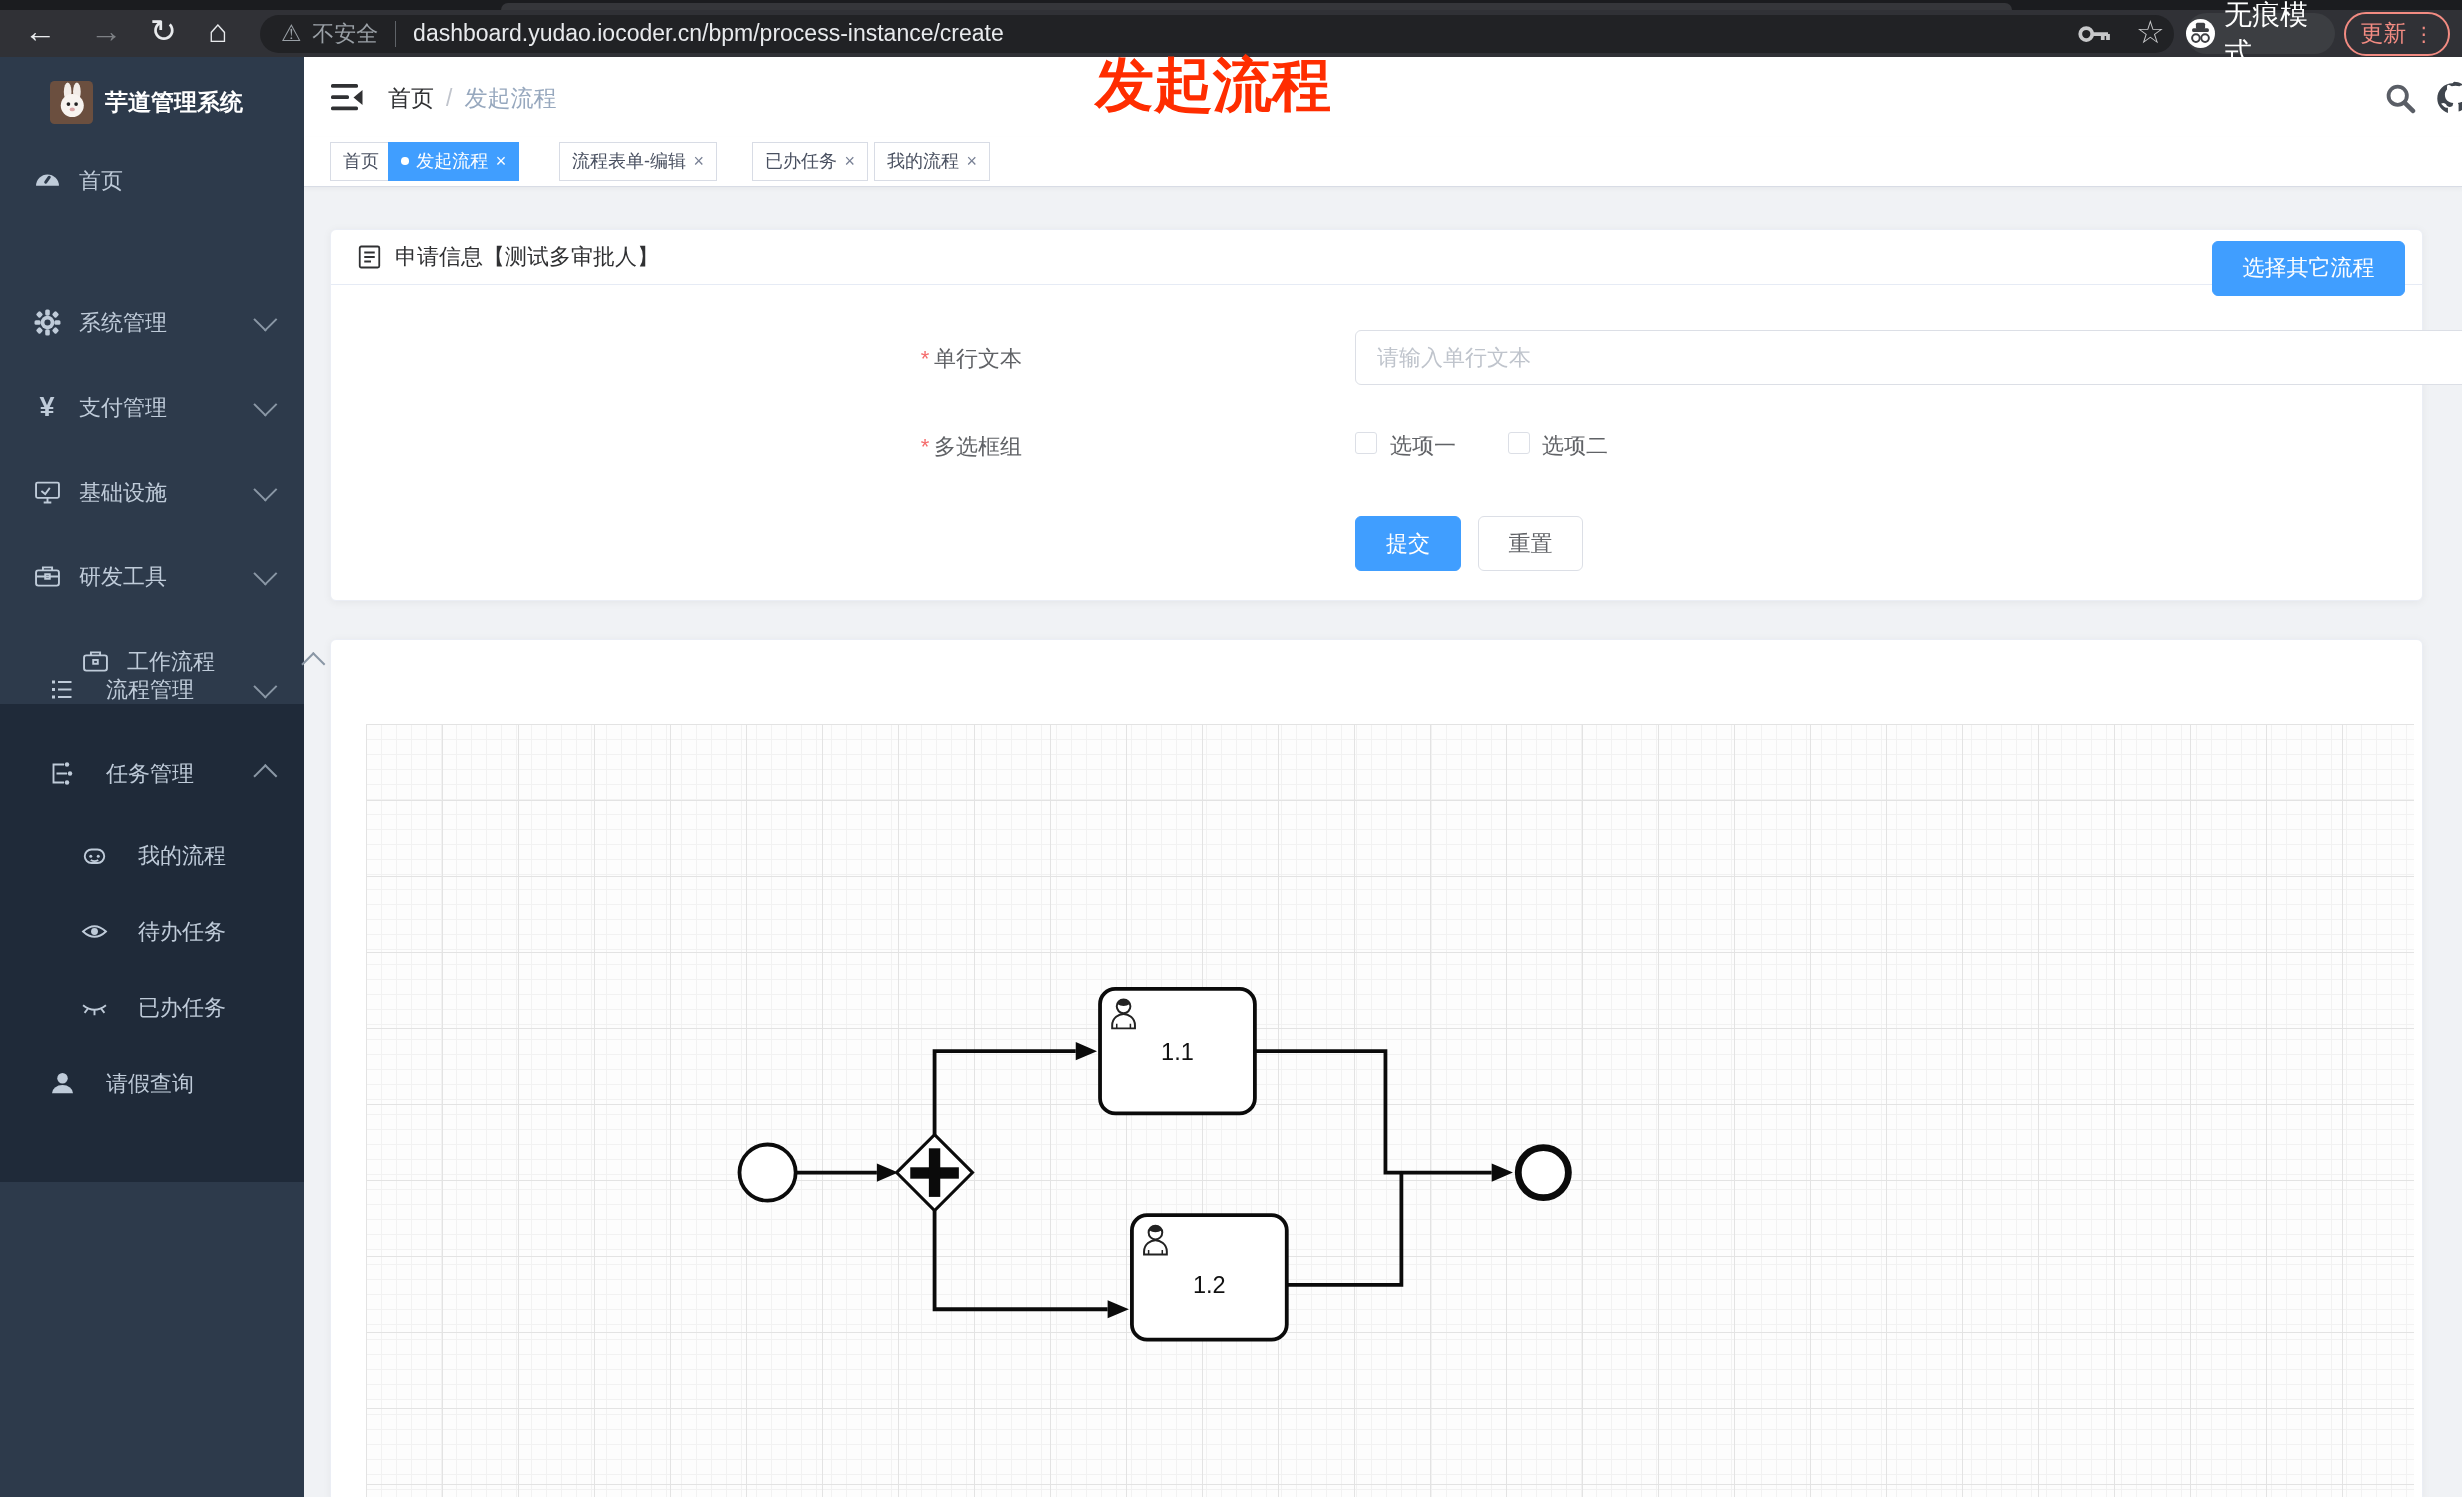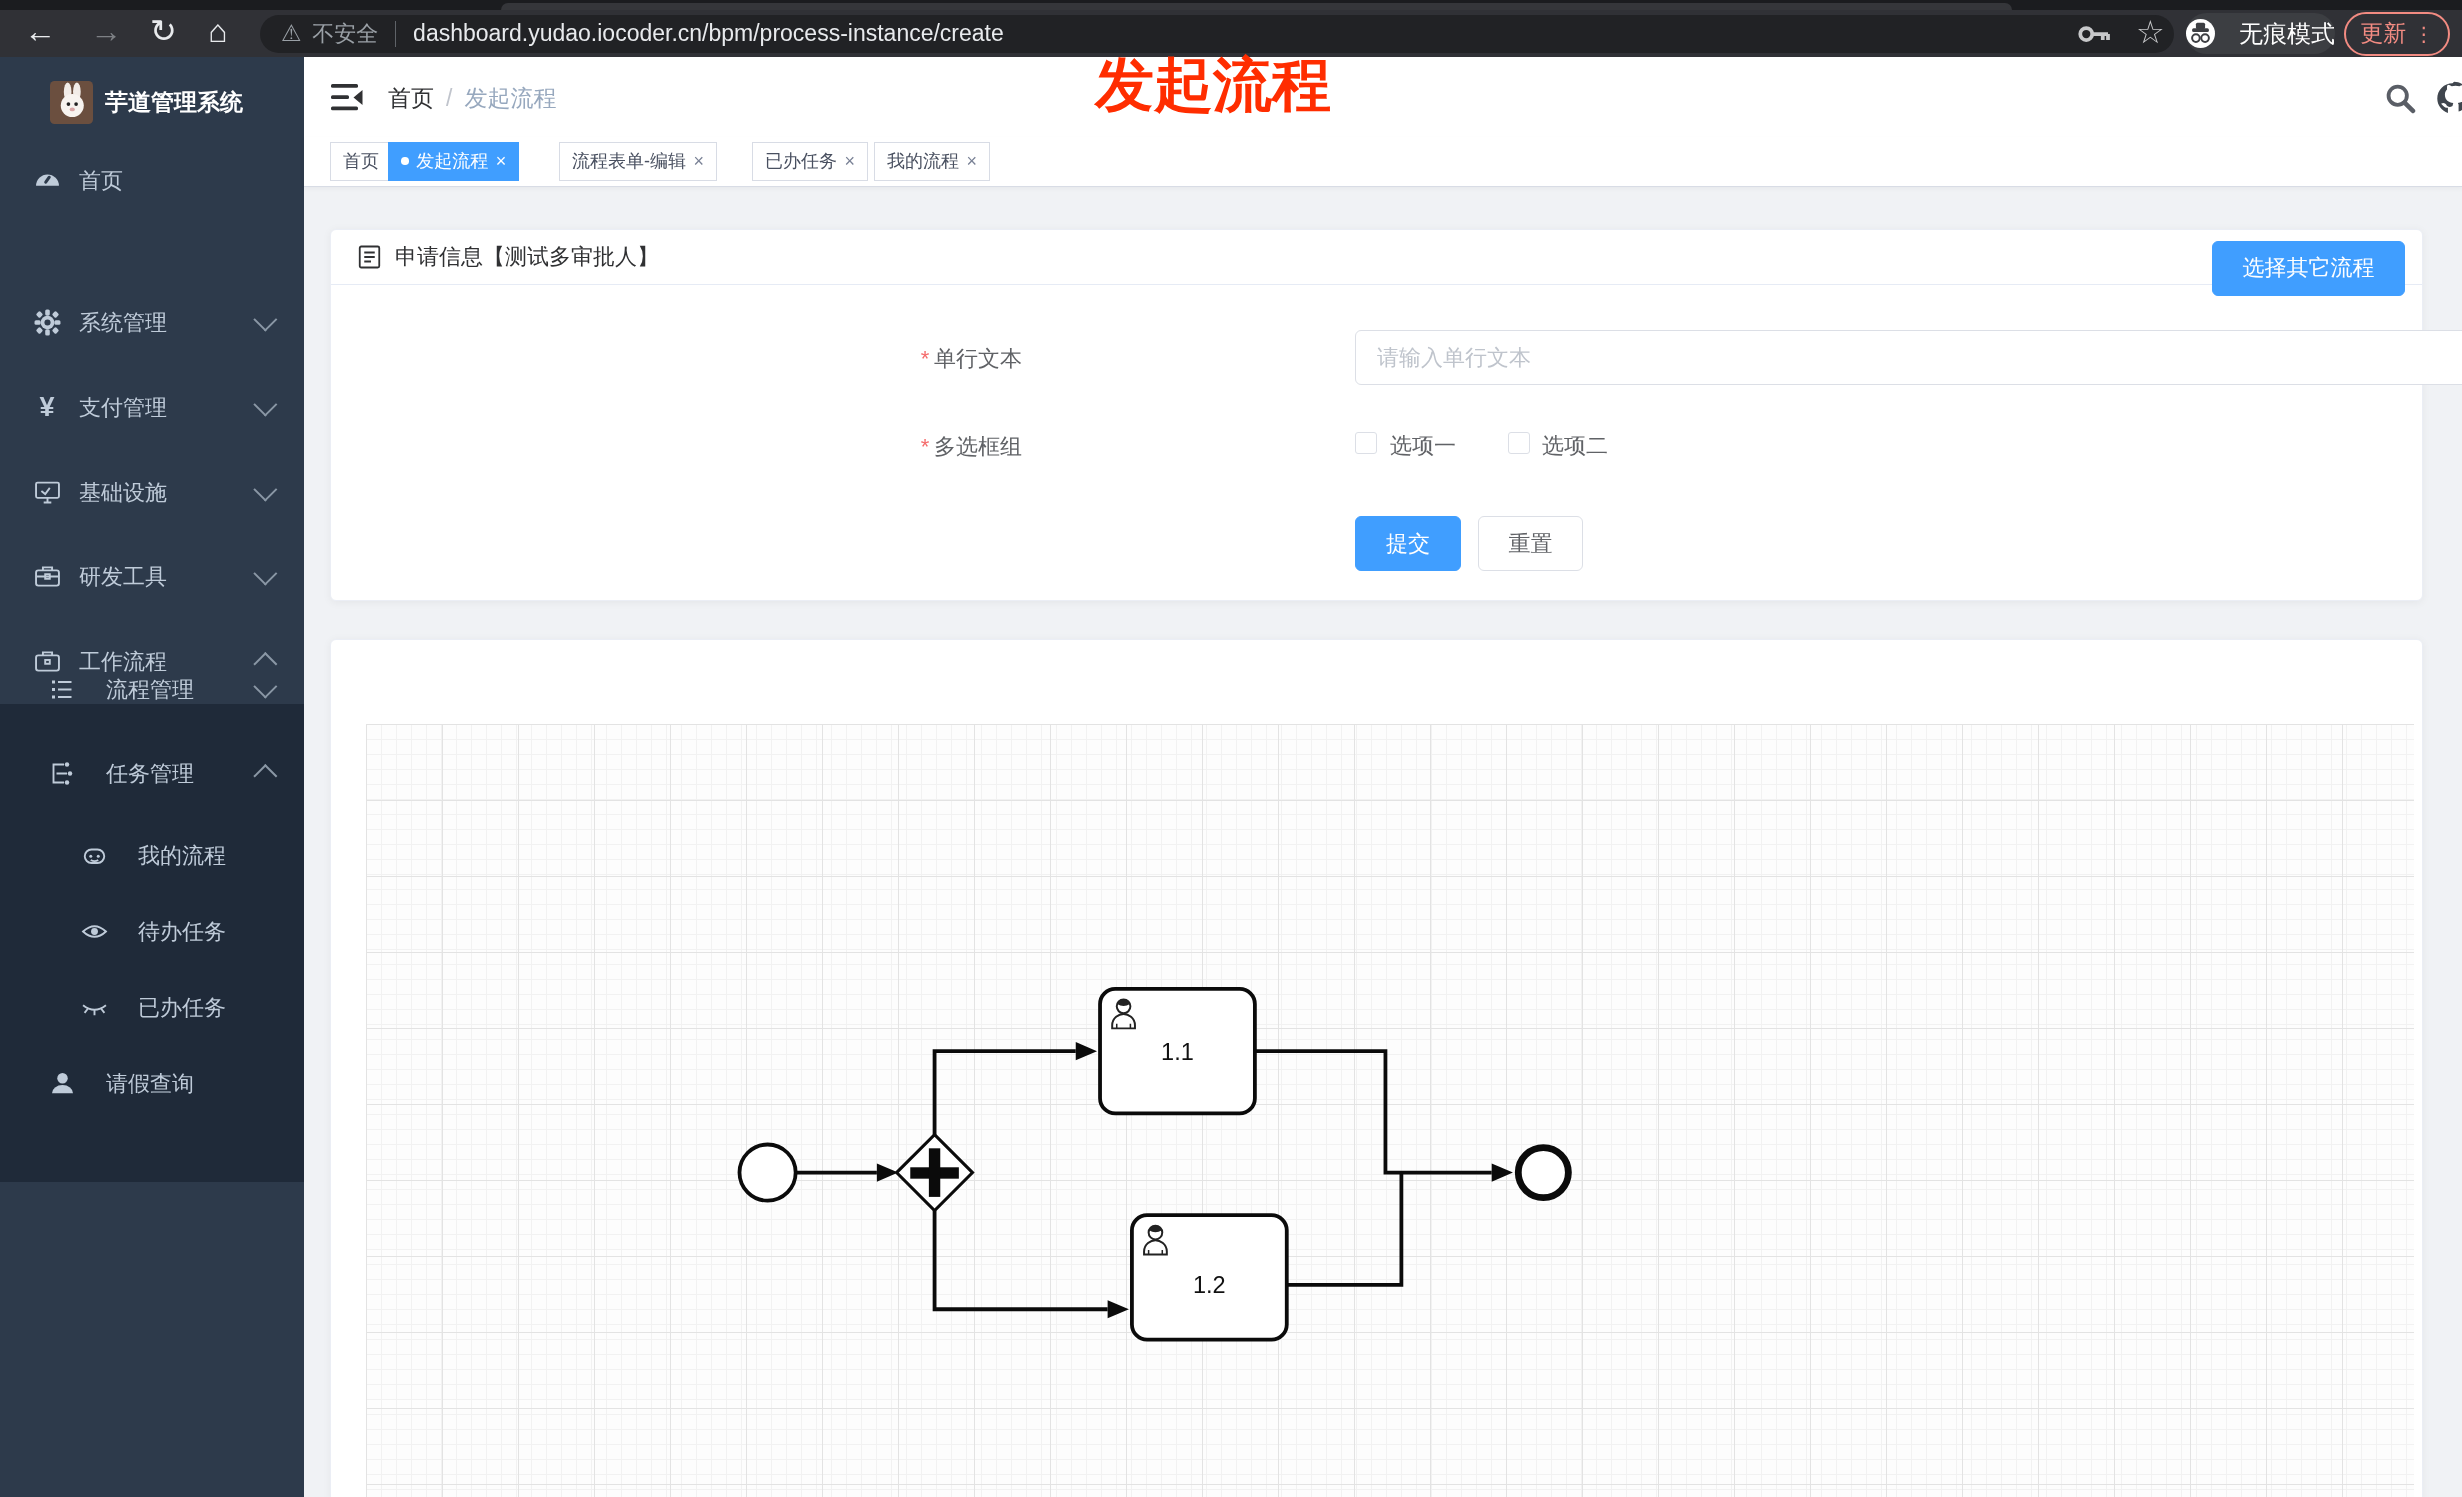--- a/index.html
+++ b/index.html
@@ -14,22 +14,22 @@
   .tabstrip .activetab{position:absolute;left:501px;top:3px;width:1511px;height:6.8px;
     background:#35363a;border-radius:13.7px 13.7px 0 0;}
   .toolbar{left:0;top:10px;width:2462px;height:47px;background:#303136;}
   .navbtn{color:#e8eaed;font-size:32px;line-height:1;}
   .navbtn.disabled{color:#7d8085;}
   .omnibox{position:absolute;left:260px;top:4.6px;width:1914px;height:38px;background:#212225;
     border-radius:19px;display:flex;align-items:center;color:#9aa0a6;font-size:22px;}
   .omni-sep{width:1.5px;height:26px;background:#5f6368;margin:0 16.7px;}
   .url{color:#e8eaed;font-size:23px;white-space:nowrap;}
   .chip-incog{position:absolute;left:2186px;top:3px;width:149px;height:41px;background:#3c3e42;
-    border-radius:20.5px;display:flex;align-items:center;justify-content:space-between;gap:9px;
-    color:#fff;font-size:24px;}
+    border-radius:20.5px;display:flex;align-items:center;justify-content:flex-end;gap:9px;
+    color:#fff;font-size:28px;}
   .incog-circle{width:29px;height:29px;border-radius:50%;background:#fff;position:relative;flex:none;}
   .btn-update{position:absolute;left:2344px;top:1.5px;width:106px;height:44px;border:2.3px solid #f28b82;
     border-radius:23px;display:flex;align-items:center;justify-content:center;gap:7.6px;
     color:#f28b82;font-size:23px;}
 
   
   .sidebar{left:0;top:57px;width:304px;height:1441px;background:#2d3a4b;color:#bfcbd9;}
   .logo-row{position:absolute;left:0;top:15px;width:304px;height:61px;display:flex;align-items:center;font-family:Liberation Mono, monospace;}
   .logo-img{width:43px;height:43px;margin-left:50px;border-radius:4.6px;overflow:hidden;flex:none;}
   .logo-title{color:#fff;font-weight:bold;font-size:23px;margin-left:12px;white-space:nowrap;}
@@ -207,21 +207,21 @@
         <svg width="29" height="29" viewBox="0 0 38 38" class="sicon">
             <rect x="4" y="11" width="30" height="20" rx="3"></rect>
             <path d="M13 11 v-4 h12 v4 M4 19 h30"></path>
             <rect x="16" y="16" width="6" height="6"></rect>
           </svg>
       </span>
       <span class="lbl">研发工具</span>
       <span class="chev down"></span>
     </div>
 
-    <div class="mi" style="top:562px;">
+    <div class="mi" style="top:562px;margin-left:48px;">
       <span class="ico">
         <svg width="29" height="29" viewBox="0 0 38 38" class="sicon">
             <rect x="4" y="11" width="30" height="20" rx="3"></rect>
             <path d="M13 11 v-4 h12 v4"></path>
             <rect x="16" y="17" width="6" height="5"></rect>
           </svg>
       </span>
       <span class="lbl">工作流程</span>
       <span class="chev up"></span>
     </div>

